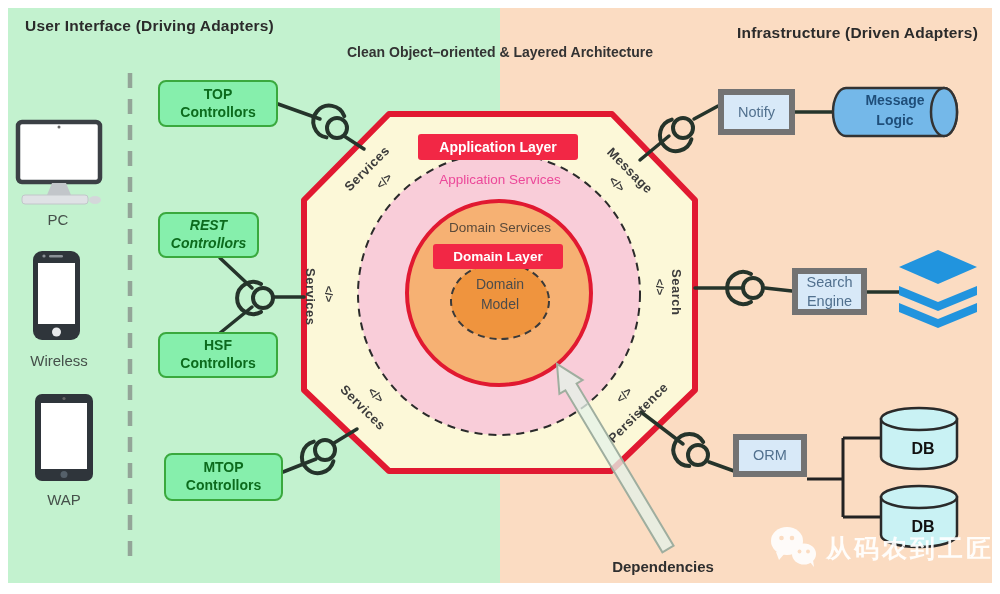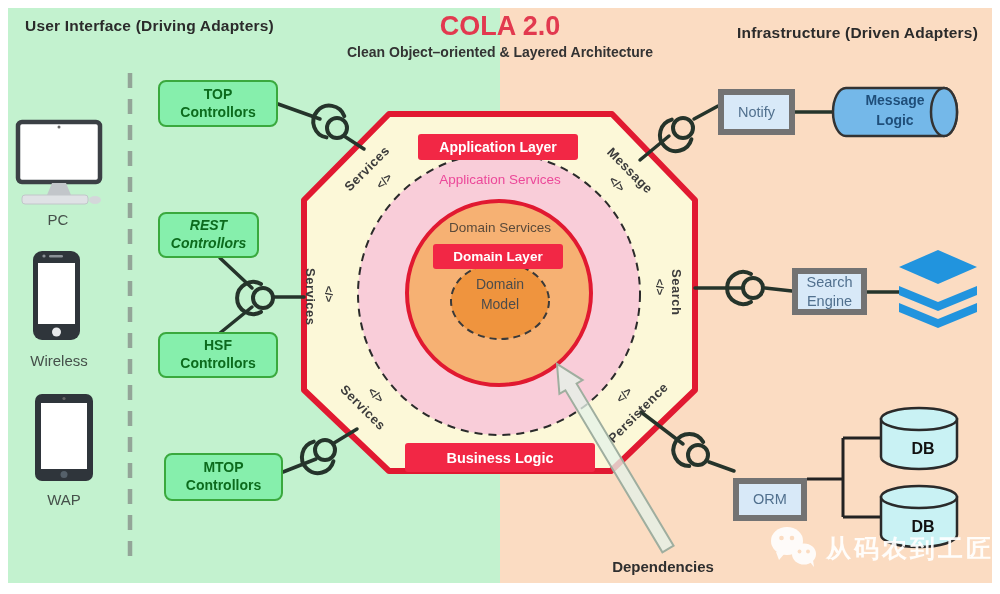--- a/index.html
+++ b/index.html
@@ -136,21 +136,20 @@
     <g>
       <rect x="35" y="394" width="58" height="87" rx="7" fill="#2f353b"></rect>
       <rect x="41" y="403" width="46" height="66" fill="#ffffff"></rect>
       <circle cx="64" cy="398.5" r="1.6" fill="#666"></circle>
       <circle cx="64" cy="474.5" r="3.5" fill="#55606a"></circle>
     </g>
   </svg>
 
   <div class="lbl sec-title" style="left:25px;top:17px;">User Interface (Driving Adapters)</div>
   <div class="lbl sec-title" style="left:710px;top:24px;width:268px;text-align:right;">Infrastructure (Driven Adapters)</div>
-  <div class="lbl main-title" style="left:400px;top:11px;width:200px;">COLA 2.0</div>
   <div class="lbl sub-title" style="left:320px;top:44px;width:360px;">Clean Object–oriented &amp; Layered Architecture</div>
 
   <div class="dev-label" style="left:33px;top:211px;width:50px;">PC</div>
   <div class="dev-label" style="left:24px;top:352px;width:70px;">Wireless</div>
   <div class="dev-label" style="left:39px;top:491px;width:50px;">WAP</div>
 
   <div class="gbox" style="left:158px;top:80px;width:120px;height:47px;">
     <span>TOP</span>
     <span>Controllors</span>
   </div>
@@ -167,34 +166,33 @@
     <span>Controllors</span>
   </div>
 
   <div class="bbox" style="left:718px;top:89px;width:77px;height:46px;">
     <span>Notify</span>
   </div>
   <div class="bbox" style="left:792px;top:268px;width:75px;height:47px;">
     <span>Search</span>
     <span>Engine</span>
   </div>
-  <div class="bbox" style="left:733px;top:478px;width:74px;height:43px;">
+  <div class="bbox" style="left:733px;top:434px;width:74px;height:43px;">
     <span>ORM</span>
   </div>
 
   <div class="cyl-text" style="left:845px;top:90px;width:100px;font-size:14px;color:#1f4e79;line-height:1.45;">
     <span style="display:block;">Message</span>
     <span style="display:block;">Logic</span>
   </div>
   <div class="cyl-text" style="left:898px;top:440px;width:50px;font-size:16px;color:#111;">DB</div>
   <div class="cyl-text" style="left:898px;top:518px;width:50px;font-size:16px;color:#111;">DB</div>
 
   <div class="badge" style="left:418px;top:134px;width:160px;height:26px;font-size:14px;">Application Layer</div>
   <div class="badge" style="left:433px;top:244px;width:130px;height:25px;font-size:13.5px;">Domain Layer</div>
-  <div class="badge" style="left:405px;top:443px;width:190px;height:29px;font-size:14.5px;">Business Logic</div>
 
   <div class="ilabel" style="left:400px;top:172px;width:200px;font-size:13.5px;color:#ec4899;">Application Services</div>
   <div class="ilabel" style="left:410px;top:220px;width:180px;font-size:13.5px;color:#5a4a3a;">Domain Services</div>
   <div class="ilabel" style="left:452px;top:274px;width:96px;font-size:14px;color:#4c4c4c;line-height:20px;">
     <span style="display:block;">Domain</span>
     <span style="display:block;">Model</span>
   </div>
 
   <div class="edge" style="left:338px;top:161px;width:58px;transform:rotate(-45deg);">Services</div>
   <span class="codeic" style="left:372px;top:175px;transform:rotate(-45deg);">&lt;/&gt;</span>

